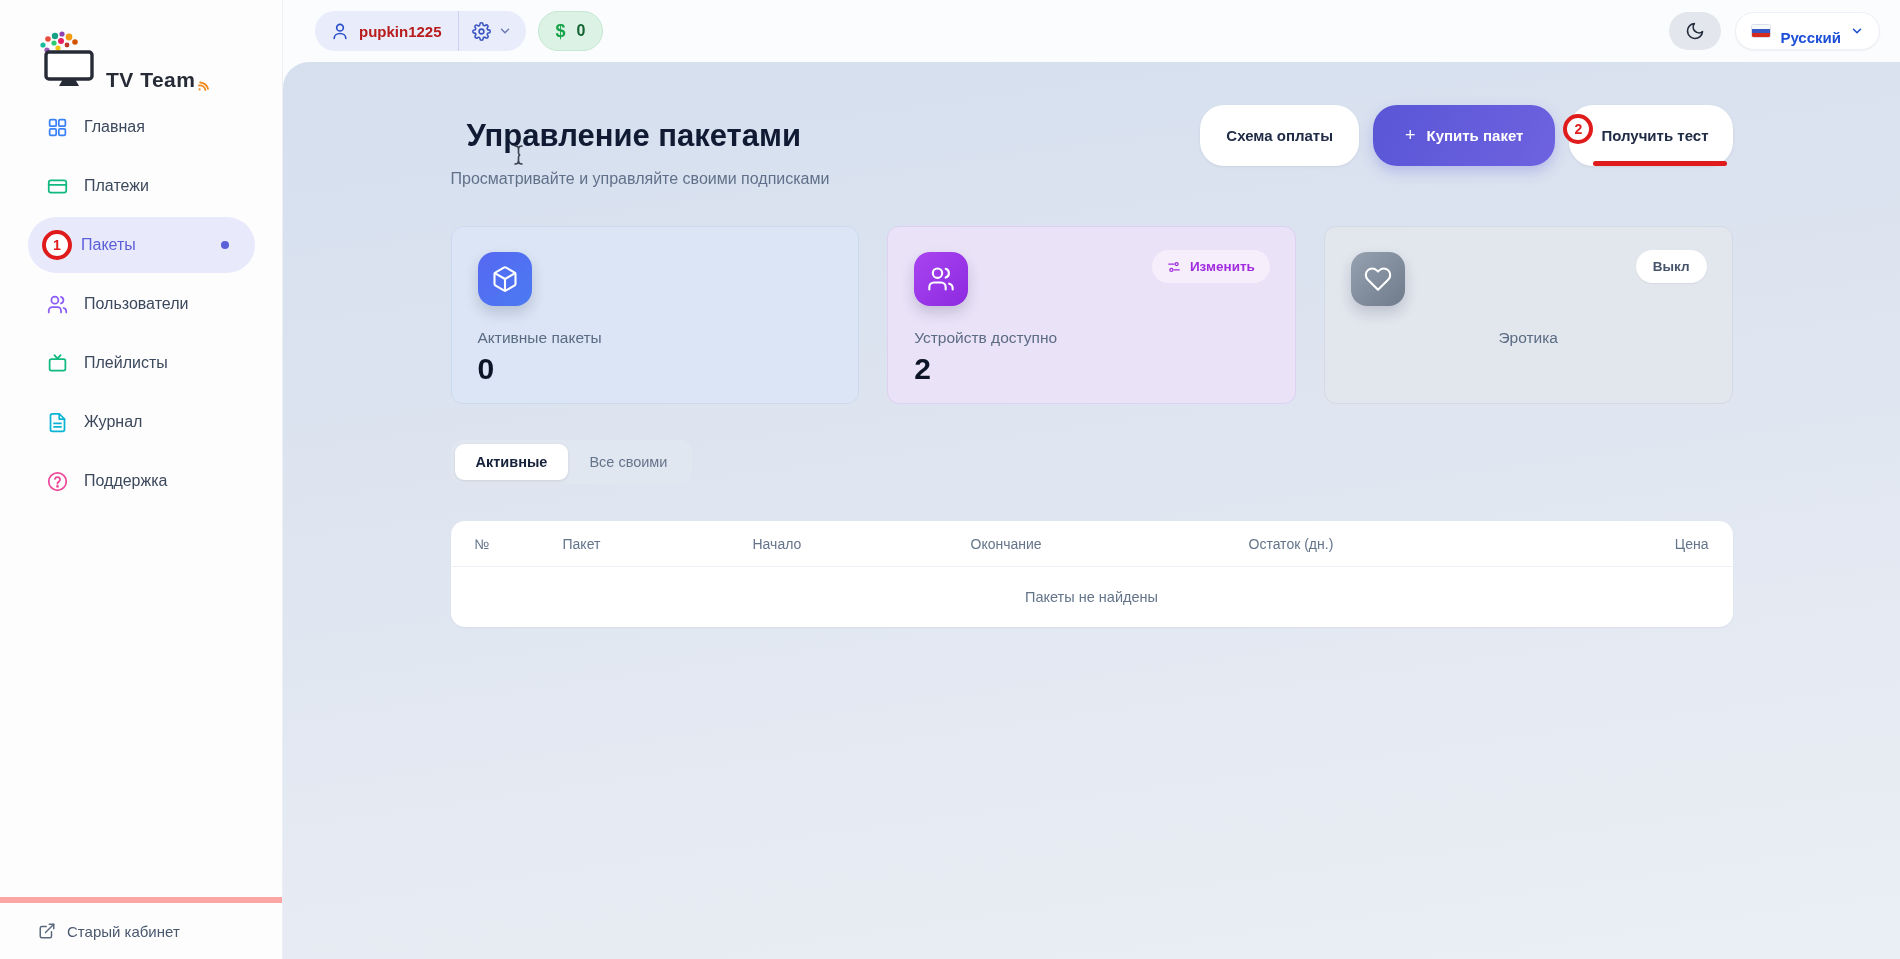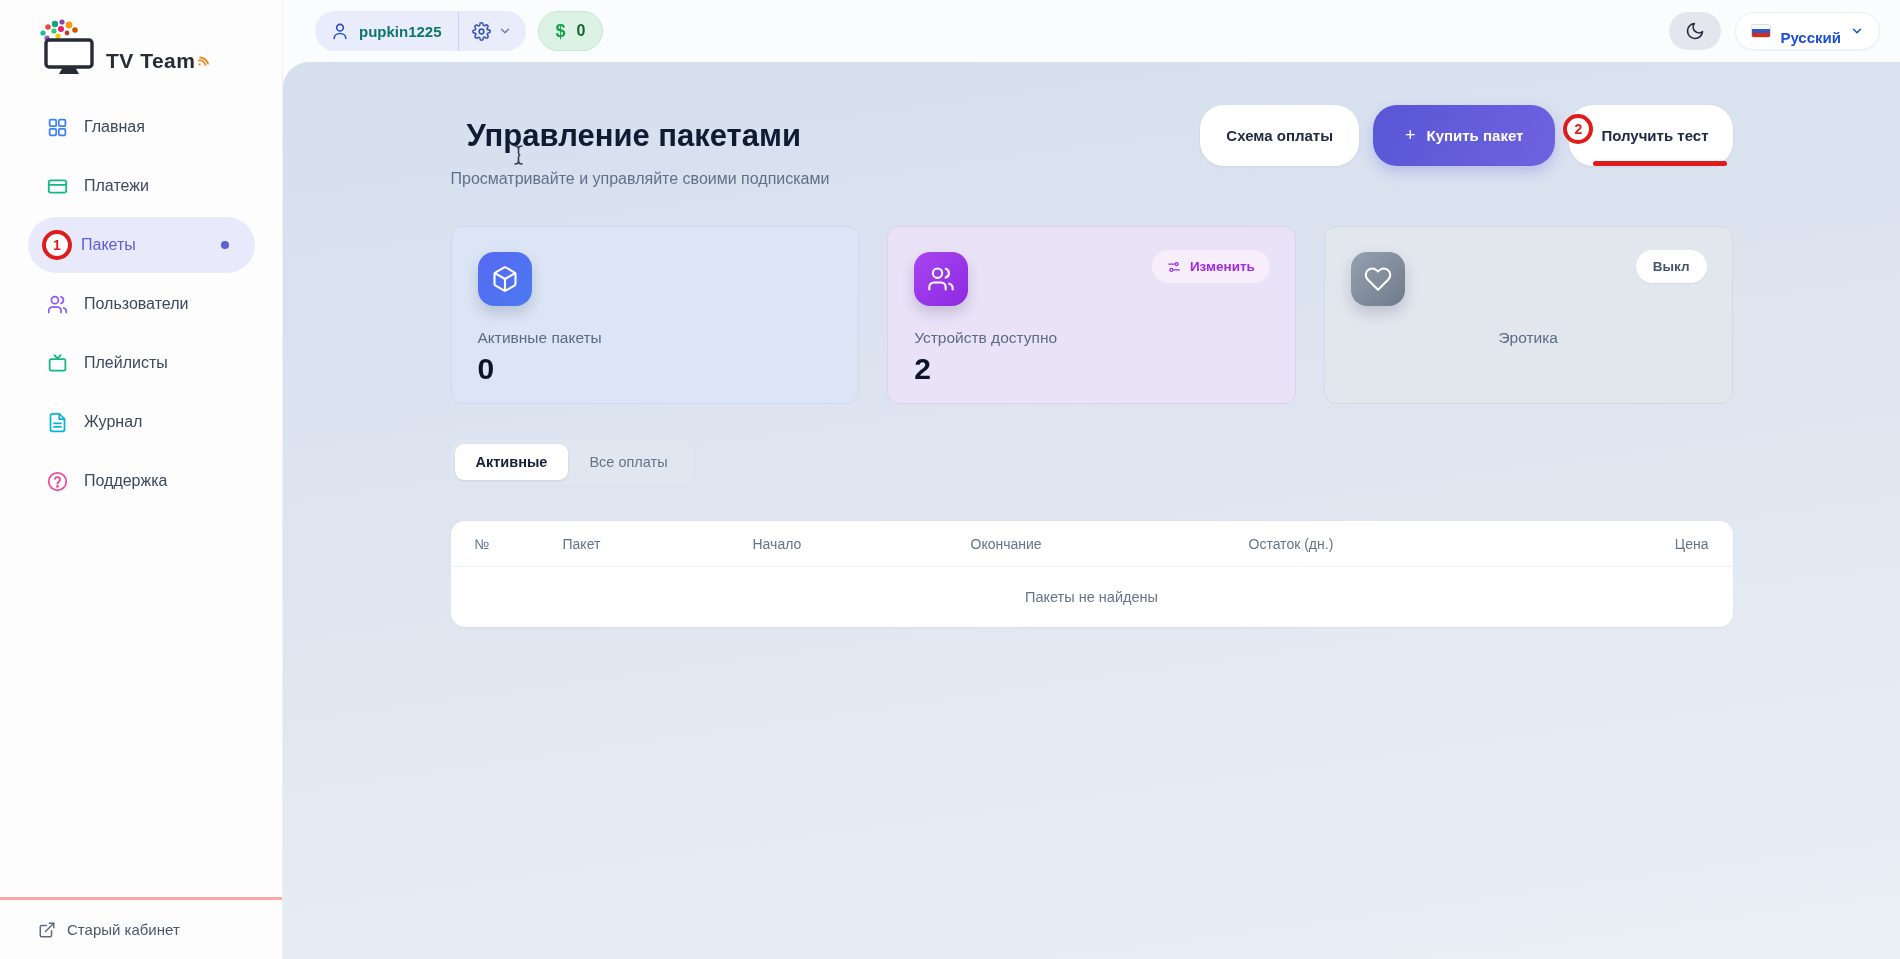--- a/index.html
+++ b/index.html
@@ -9,37 +9,37 @@
     background:#fbfcfe;
     font-family:"Liberation Sans", sans-serif;
     -webkit-font-smoothing:antialiased;
   }
 
   
   .sidebar {
     position:absolute; left:0; top:0; width:283px; height:959px;
     background:#fdfdfe; border-right:1px solid #edeff4; z-index:5;
   }
-  .logo { display:flex; align-items:center; padding:16px 0 0 34px; }
+  .logo { display:flex; align-items:flex-end; padding:28px 0 0 34px; }
   .logo-text { font-size:21px; font-weight:700; color:#262b36; margin:26px 0 0 2px; letter-spacing:.5px; }
   .nav { position:absolute; top:96px; left:0; right:0; }
   .nav-item {
     height:56px; margin:3px 27px 3px 28px; display:flex; align-items:center;
     padding-left:17px; border-radius:28px; color:#3c485c; font-size:16px;
     cursor:pointer; position:relative;
   }
   .nav-item .nicon { width:24px; height:24px; margin-right:15px; display:flex; align-items:center; justify-content:center; flex:0 0 24px; }
   .nav-item.active { background:#e9e9fc; color:#5b5fd8; font-weight:500; }
   .nav-item.active .dot {
     position:absolute; right:26px; top:50%; margin-top:-4px;
     width:8px; height:8px; border-radius:50%; background:#5b5fd8;
   }
   .sidebar-footer {
     position:absolute; bottom:0; left:0; right:0; height:62px;
-    border-top:3px solid #fca5a5; display:flex; align-items:center;
+    border-top:6px solid #fca5a5; display:flex; align-items:center;
     padding-left:38px; color:#4a586e; font-size:15px; cursor:pointer; gap:11px;
   }
 
   
   .ann {
     width:30px; height:30px; border-radius:50%; background:#fff;
     border:4px solid #df1b1b; color:#df1b1b; font-weight:800; font-size:14px;
     display:flex; align-items:center; justify-content:center; z-index:30;
   }
   .nav-item .ann { margin:0 9px 0 -3px; flex:0 0 30px; }
@@ -49,21 +49,21 @@
     position:absolute; left:283px; top:0; right:0; height:62px;
     display:flex; align-items:center; justify-content:space-between;
     padding:0 20px 0 32px; background:#fbfcfe; z-index:4;
   }
   .topbar-left, .topbar-right { display:flex; align-items:center; }
   .user-chip {
     display:flex; align-items:center; height:40px; background:#e8ecfb;
     border-radius:20px; cursor:pointer; overflow:hidden;
   }
   .user-chip .sec-a { display:flex; align-items:center; gap:9px; padding:0 16px 0 15px; height:100%; }
-  .user-chip .uname { color:#0f766e; font-weight:700; font-size:15px; }
+  .user-chip .uname { color:#b91c1c; font-weight:700; font-size:15px; }
   .user-chip .vdiv { width:1px; align-self:stretch; background:#ccd4ef; }
   .user-chip .sec-b { display:flex; align-items:center; gap:7px; padding:0 14px 0 13px; height:100%; }
   .balance-chip {
     margin-left:12px; height:40px; border-radius:20px; background:#dcf2e4;
     border:1px solid #c4e8d3; display:flex; align-items:center; padding:0 17px;
     gap:11px; cursor:pointer;
   }
   .balance-chip .cur { color:#17a34a; font-weight:800; font-size:18px; }
   .balance-chip .val { color:#166534; font-weight:700; font-size:16px; }
   .moon-btn {
@@ -403,21 +403,21 @@
             <path d="M20.84 4.61a5.5 5.5 0 0 0-7.78 0L12 5.67l-1.06-1.06a5.5 5.5 0 0 0-7.78 7.78l1.06 1.06L12 21.23l7.78-7.78 1.06-1.06a5.5 5.5 0 0 0 0-7.78z"></path>
           </svg>
         </div>
         <div class="badge-off">Выкл</div>
         <div class="card-label">Эротика</div>
       </div>
     </div>
 
     <div class="tabs">
       <div class="tab active">Активные</div>
-      <div class="tab">Все оплаты</div>
+      <div class="tab">Все своими</div>
     </div>
 
     <div class="table">
       <div class="thead">
         <span>№</span>
         <span>Пакет</span>
         <span>Начало</span>
         <span>Окончание</span>
         <span>Остаток (дн.)</span>
         <span class="th-right">Цена</span>

